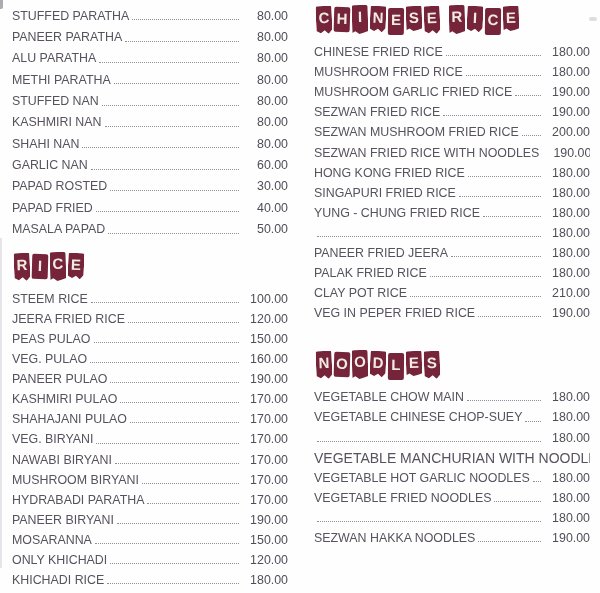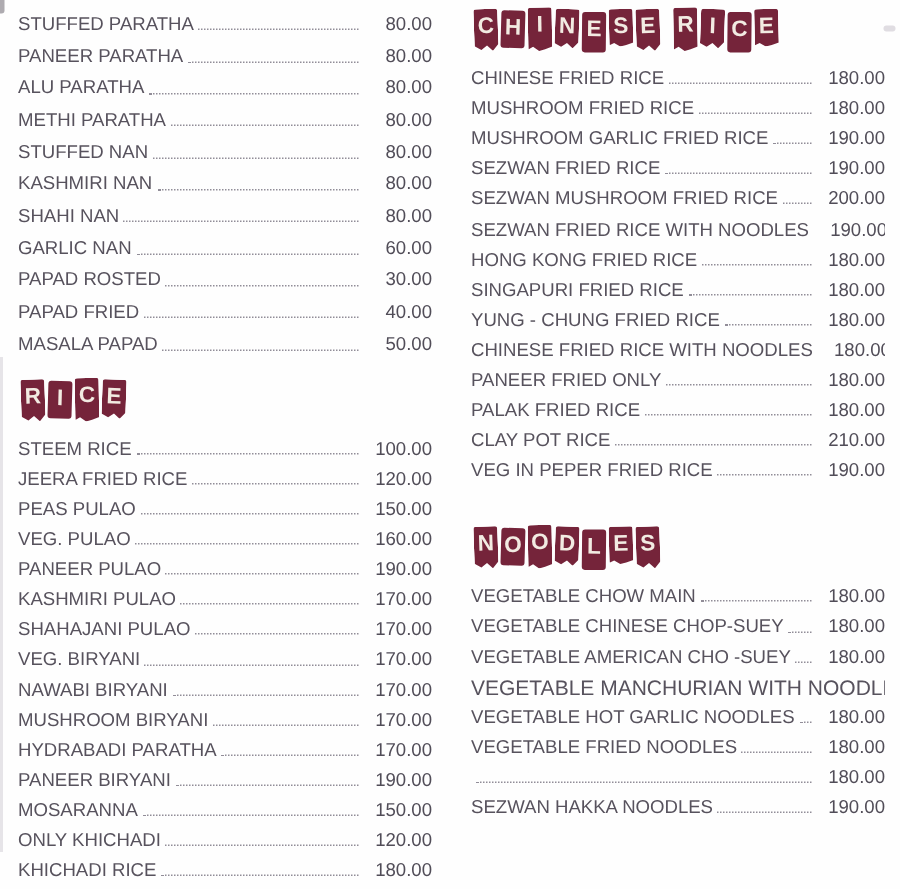--- a/index.html
+++ b/index.html
@@ -251,26 +251,25 @@
           <span class="name">SINGAPURI FRIED RICE</span>
           <span class="leader"></span>
           <span class="price">180.00</span>
         </div>
         <div class="row">
           <span class="name">YUNG - CHUNG FRIED RICE</span>
           <span class="leader"></span>
           <span class="price">180.00</span>
         </div>
         <div class="row">
-          <span class="name">CHINESE FRIED RICE WITH NOODLES</span>
-          <span class="leader"></span>
-          <span class="price">180.00</span>
-        </div>
-        <div class="row">
-          <span class="name">PANEER FRIED ONLY</span>
+          <span class="leader"></span>
+          <span class="price">180.00</span>
+        </div>
+        <div class="row">
+          <span class="name">PANEER FRIED JEERA</span>
           <span class="leader"></span>
           <span class="price">180.00</span>
         </div>
         <div class="row">
           <span class="name">PALAK FRIED RICE</span>
           <span class="leader"></span>
           <span class="price">180.00</span>
         </div>
         <div class="row">
           <span class="name">CLAY POT RICE</span>
@@ -289,21 +288,20 @@
           <span class="name">VEGETABLE CHOW MAIN</span>
           <span class="leader"></span>
           <span class="price">180.00</span>
         </div>
         <div class="row">
           <span class="name">VEGETABLE CHINESE CHOP-SUEY</span>
           <span class="leader"></span>
           <span class="price">180.00</span>
         </div>
         <div class="row">
-          <span class="name">VEGETABLE AMERICAN CHO -SUEY</span>
           <span class="leader"></span>
           <span class="price">180.00</span>
         </div>
         <div class="row narrow">
           <span class="name">VEGETABLE MANCHURIAN WITH NOODLES</span>
           <span class="leader"></span>
           <span class="price">180.00</span>
         </div>
         <div class="row">
           <span class="name">VEGETABLE HOT GARLIC NOODLES</span>

